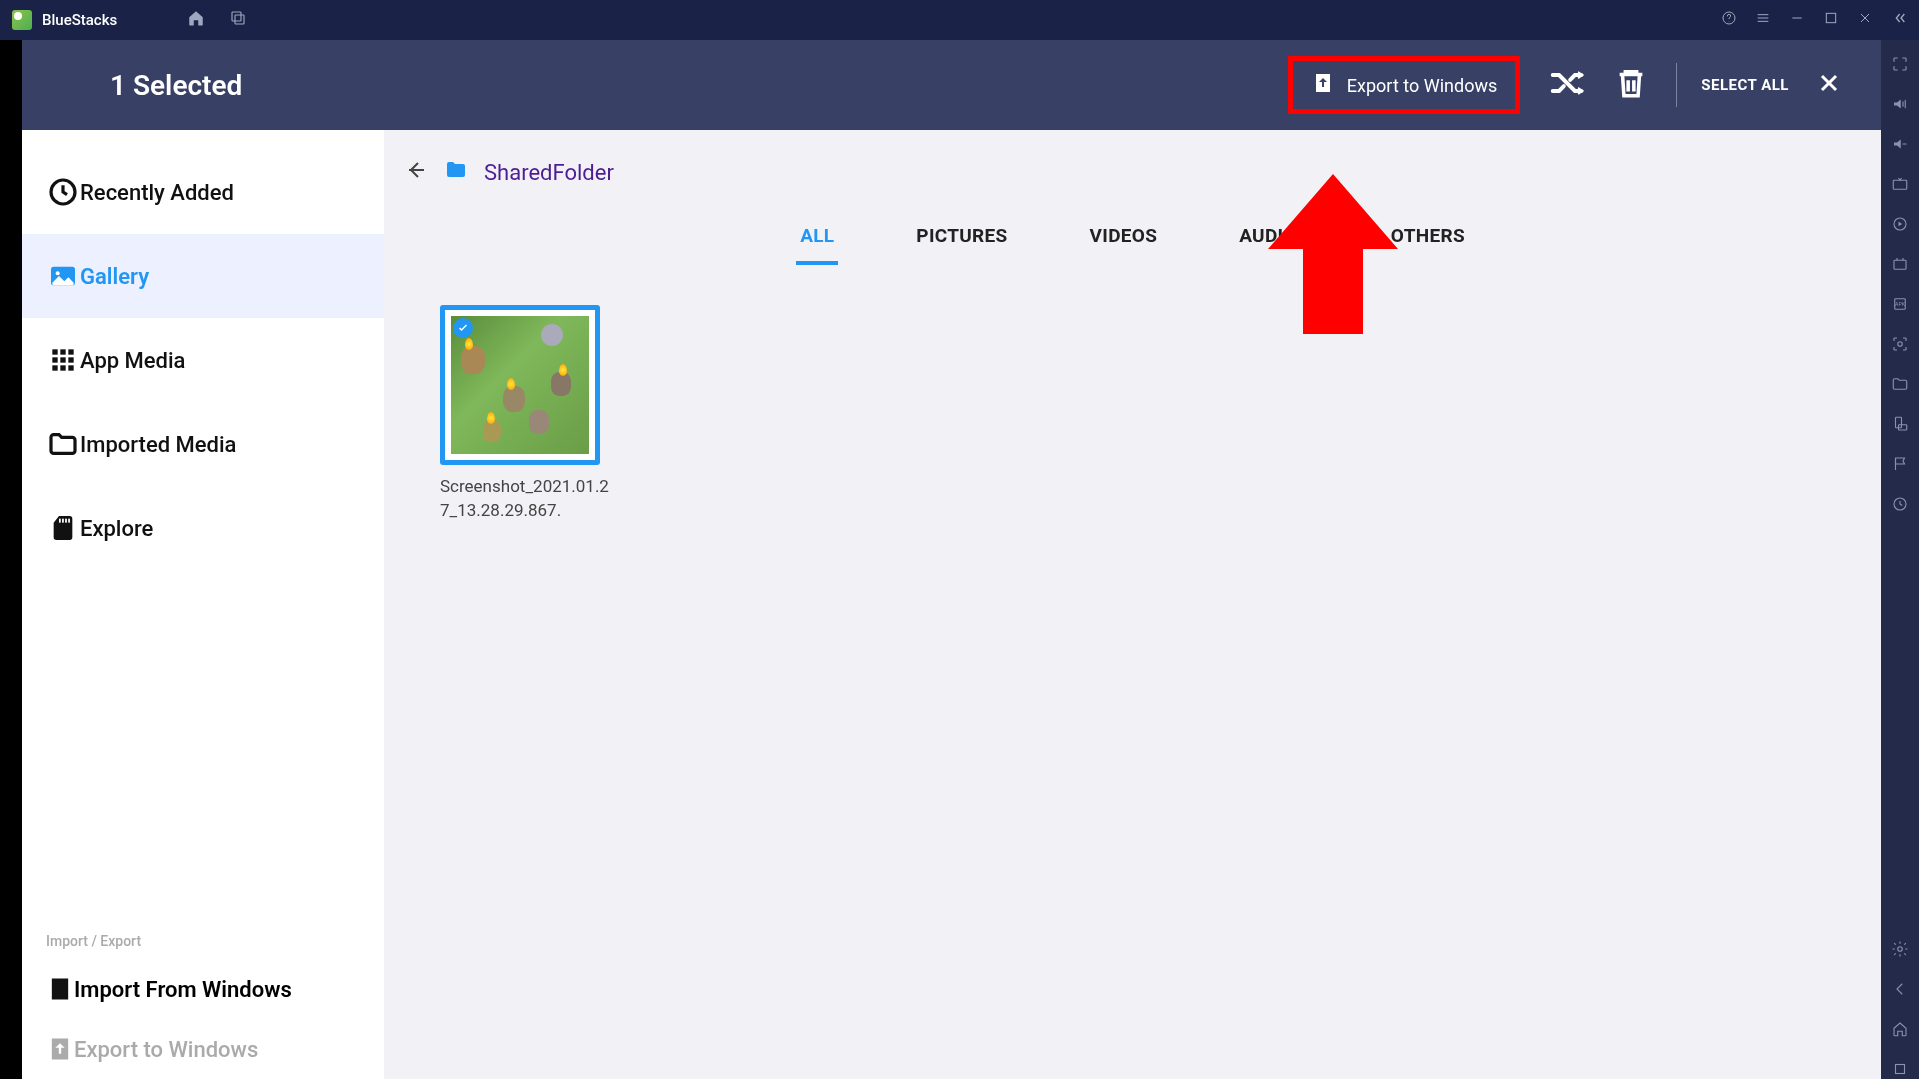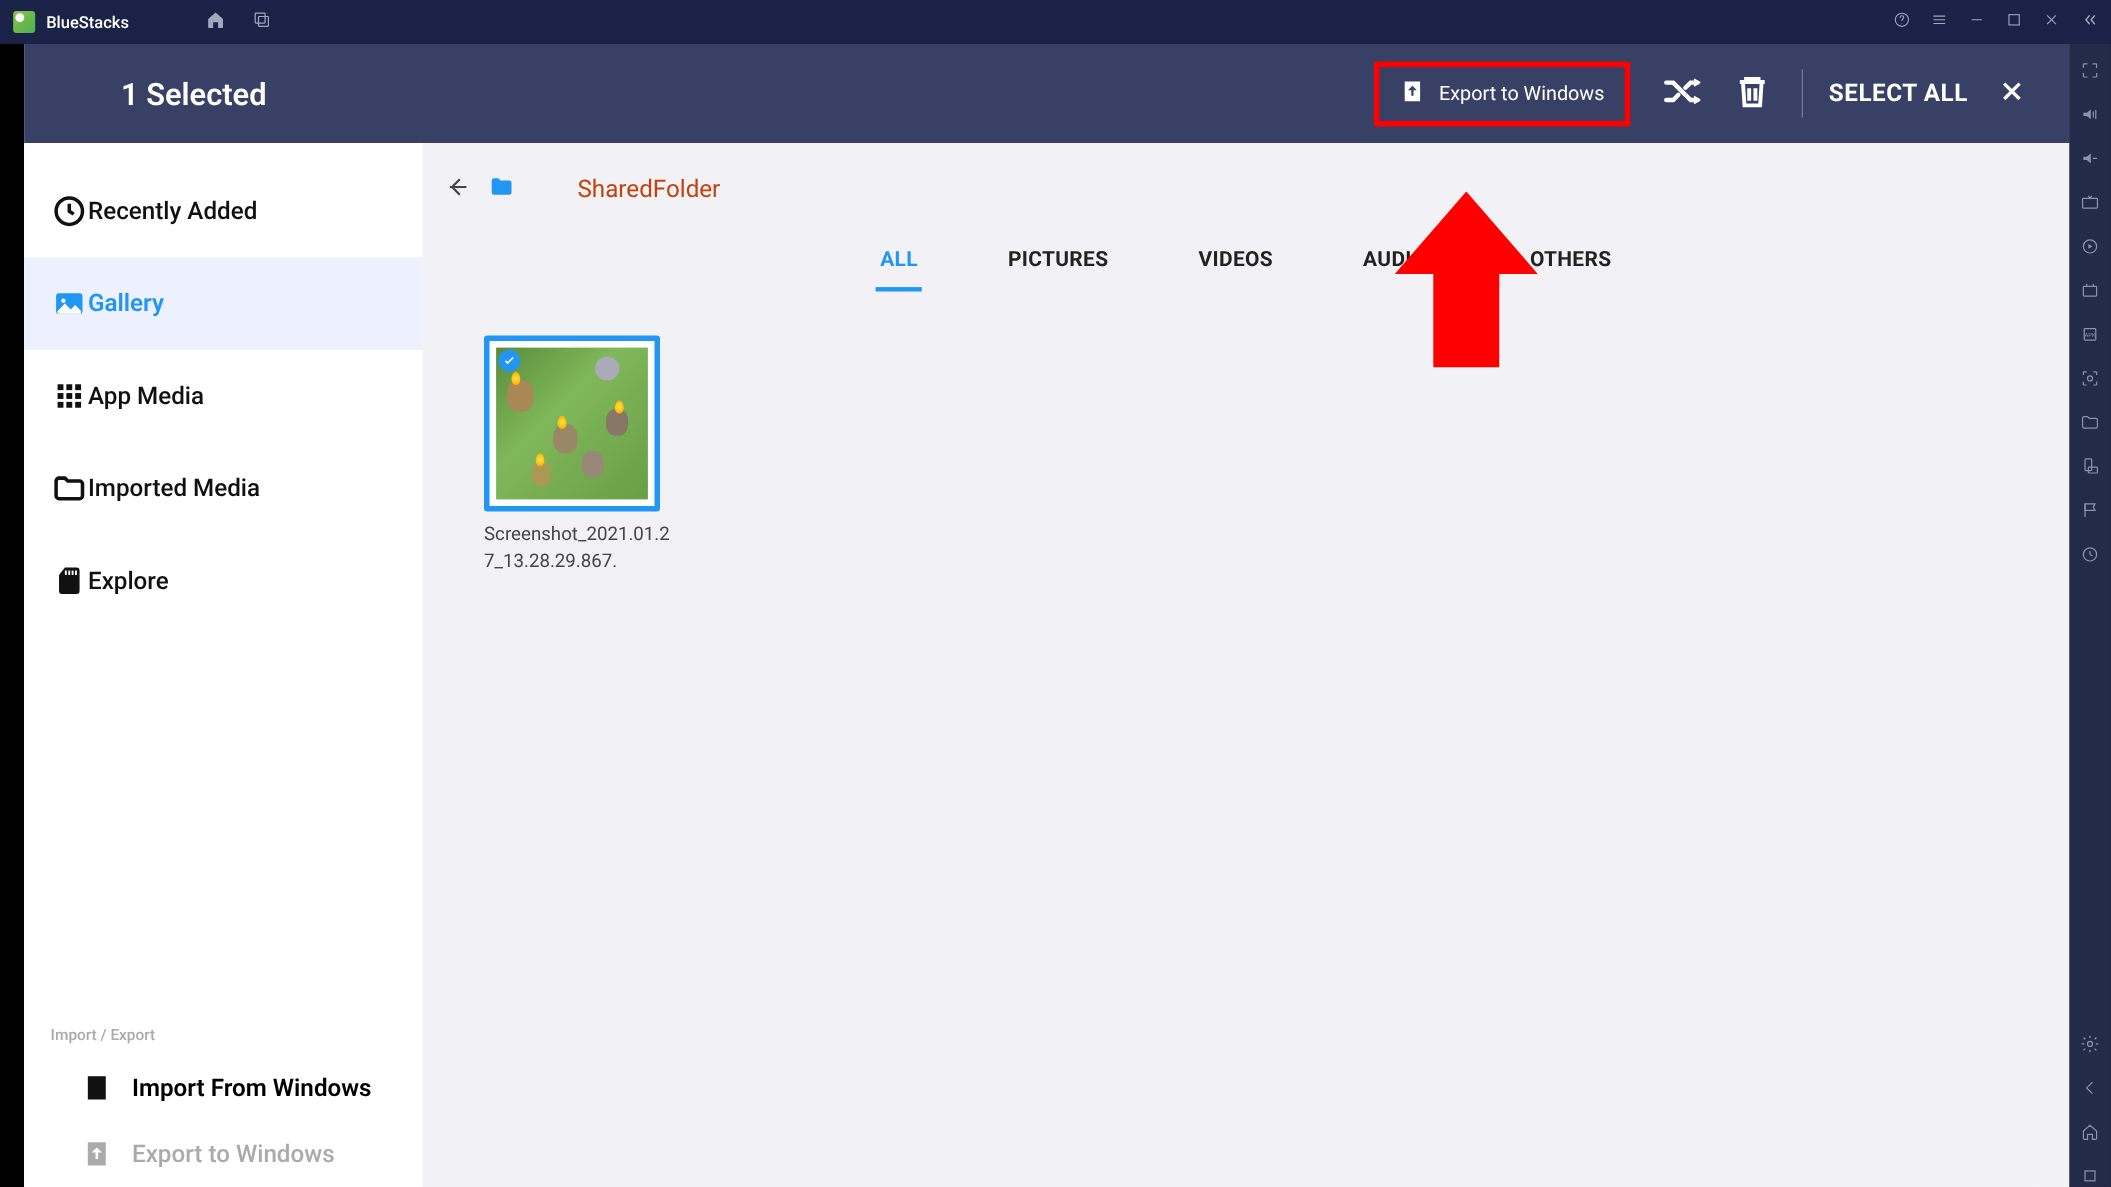--- a/index.html
+++ b/index.html
@@ -75,21 +75,21 @@
   cursor: pointer;
 }
 .selection-bar .export-btn svg { width: 24px; height: 24px; fill: #fff; }
 .selection-bar .shuffle-icon, .selection-bar .trash-icon {
   margin-left: 28px;
   cursor: pointer;
 }
 .selection-bar .shuffle-icon svg { width: 38px; height: 38px; fill: #fff; stroke: #fff; }
 .selection-bar .trash-icon svg { width: 34px; height: 34px; fill: none; stroke: #fff; stroke-width: 2.5; }
 .selection-bar .divider { width: 1px; height: 44px; background: rgba(255,255,255,0.35); margin: 0 24px 0 28px; }
-.selection-bar .select-all { font-size: 22px; font-weight: 700; letter-spacing: 0.5px; cursor: pointer; }
+.selection-bar .select-all { font-size: 15px; font-weight: 700; letter-spacing: 0.5px; cursor: pointer; }
 .selection-bar .close-btn { margin-left: 28px; cursor: pointer; }
 .selection-bar .close-btn svg { width: 24px; height: 24px; stroke: #fff; stroke-width: 3; fill: none; }
 
 .content-row { flex: 1; display: flex; background: #fff; }
 
 .sidebar {
   width: 362px;
   background: #fff;
   display: flex;
   flex-direction: column;
@@ -112,44 +112,42 @@
 .sidebar-section-label {
   font-size: 14px;
   color: #aaa;
   padding: 10px 24px;
   font-weight: 500;
 }
 .sidebar-action {
   display: flex;
   align-items: center;
   padding: 16px 24px;
-  gap: 18px;
   cursor: pointer;
-  margin-left: 28px;
 }
 .sidebar-action .icon-wrap { width: 28px; height: 28px; display: flex; align-items: center; justify-content: center; }
 .sidebar-action .label { font-size: 22px; font-weight: 600; }
 .sidebar-action.disabled .label { color: #aaa; font-weight: 500; }
 .sidebar-action.disabled svg { opacity: 0.35; }
 
 .main-pane {
   flex: 1;
   background: #f2f2f6;
   position: relative;
 }
 
 .breadcrumb {
   display: flex;
   align-items: center;
   gap: 14px;
   padding: 28px 36px 12px 20px;
 }
 .breadcrumb svg.back { width: 24px; height: 24px; stroke: #444; stroke-width: 2; fill: none; }
 .breadcrumb svg.folder { width: 28px; height: 24px; fill: #2196f3; }
-.breadcrumb .crumb-text { font-size: 22px; color: #c2410c; margin-left: 41px; }
+.breadcrumb .crumb-text { font-size: 22px; color: #4c1d95; }
 
 .tabs {
   display: flex;
   justify-content: center;
   gap: 74px;
   padding: 16px 0 0 0;
 }
 .tab {
   font-size: 19px;
   font-weight: 700;

